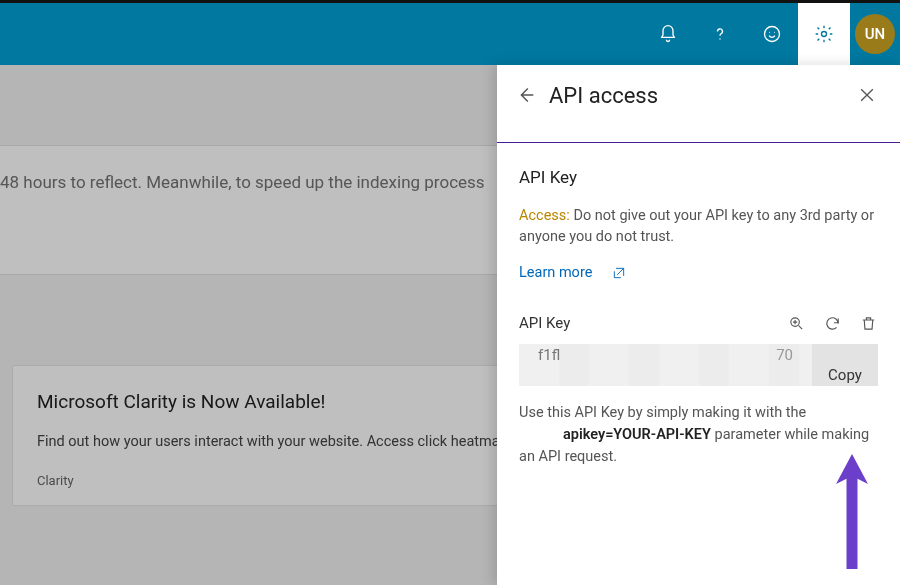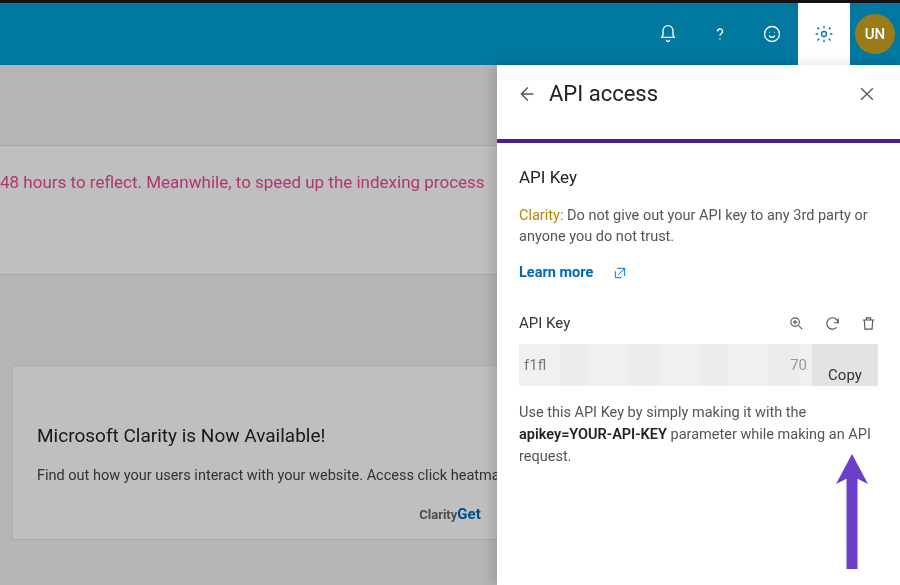--- a/index.html
+++ b/index.html
@@ -36,74 +36,74 @@
     position:absolute; left:0; top:65px; right:0; bottom:0;
     background:rgba(0,0,0,0.25); pointer-events:none;
   }
   .bg-page {
     position:absolute; left:0; top:65px; right:0; bottom:0;
     background:#f2f2f2;
   }
   .bg-banner {
     position:absolute; top:80px; left:0; right:0; height:130px;
     background:#fff; border-top:1px solid #e1e1e1; border-bottom:1px solid #e1e1e1;
-    padding:26px 10px 0 0; font-size:17px; color:#ec4899;
+    padding:26px 10px 0 0; font-size:17px; color:#737373;
     display:flex; align-items:flex-start;
   }
   .bg-card {
     position:absolute; left:12px; top:300px; right:12px;
     background:#fff; border:1px solid #e5e5e5; border-radius:2px;
     padding:24px 24px 16px 24px;
   }
-  .bg-card h3 { font-size:19px; font-weight:400; color:#222; margin-bottom:18px;margin-top:34px; }
+  .bg-card h3 { font-size:19px; font-weight:400; color:#222; margin-bottom:18px; }
   .bg-card p { font-size:14.5px; color:#444; line-height:1.55; text-align:justify; margin-bottom:18px; }
-  .bg-card .foot { display:flex; justify-content:center; align-items:center; font-size:13px;font-weight:bold; }
+  .bg-card .foot { display:flex; justify-content:space-between; align-items:center; font-size:13px; }
   .bg-card .brand { color:#666; }
   .bg-card .cta   { color:#0067b8; font-size:15px; }
 
   
   .panel {
     position:absolute; right:0; top:65px; bottom:0; width:403px;
     background:#fff; box-shadow:-4px 0 12px rgba(0,0,0,.15);
     display:flex; flex-direction:column;
   }
   .panel-header {
-    height:78px; border-bottom:4px solid #4c1d95;
+    height:78px; border-bottom:1px solid #4c1d95;
     display:flex; align-items:center; padding:0 18px 17px 14px;
   }
   .panel-header .back { width:30px; display:flex; justify-content:center; color:#555; }
   .panel-header h2 { font-size:22px; font-weight:400; color:#222; flex:1; padding-left:8px; }
   .panel-header .close { width:30px; display:flex; justify-content:center; color:#555; }
 
   .panel-body { padding:22px 22px 0 22px; font-size:14.5px; color:#333; line-height:1.5; overflow:hidden; }
   .panel-body h4 { font-size:17px; font-weight:400; color:#222; margin-bottom:14px; }
   .panel-body p { margin-bottom:14px; color:#555; }
   .warn-label { color:#b98600; }
-  .learn { color:#0067b8; display:inline-flex; align-items:center; gap:20px; margin-bottom:28px;font-weight:bold; }
+  .learn { color:#0067b8; display:inline-flex; align-items:center; gap:20px; margin-bottom:28px; }
 
   .keyrow { display:flex; align-items:center; justify-content:space-between; margin-bottom:10px; }
   .keyrow .lbl { font-size:15px; color:#333; }
   .keyrow .actions { display:flex; gap:16px; }
   .keyrow .actions span { display:inline-flex; align-items:center; justify-content:center; width:20px; height:20px; }
 
   .keybox { display:flex; height:42px; margin-bottom:16px; }
   .keyval {
     flex:1; background:#f0f0f0; color:#888; font-size:15px;
-    display:flex; align-items:center; padding:0 5px;
+    display:flex; padding:0 19px;
     background-image: repeating-linear-gradient(90deg, #f0f0f0 0, #f0f0f0 40px, #ececec 40px, #ececec 70px);
     gap: 22px;
   }
   .keyval .start { color:#777; margin-right:auto; }
   .keyval .end   { color:#999; }
   .copybtn {
     width:66px; background:#e3e3e3; color:#333; font-size:15px;
     display:flex; align-items:flex-end; justify-content:center;
   }
   .usage { font-size:14.5px; color:#555; }
-  .usage b { color:#222; font-weight:600; }
+  .usage b { color:#222; font-weight:600;margin-left:44px; }
 
   
   .arrow {
     position:absolute; right:28px; bottom:16px; width:40px; height:115px;
     pointer-events:none;
   }
 
   svg.icon { width:20px; height:20px; fill:none; stroke-width:1.6; }
   svg.icon-s { width:17px; height:17px; fill:none; stroke:#555; stroke-width:1.6; }
 </style>
@@ -170,21 +170,21 @@
     <span class="close">
       <svg class="icon-s" viewBox="0 0 24 24" style="width:20px;height:20px">
           <path d="M5 5l14 14M19 5L5 19"></path>
         </svg>
     </span>
   </div>
 
   <div class="panel-body">
     <h4>API Key</h4>
     <p>
-      <span class="warn-label">Clarity:</span>
+      <span class="warn-label">Access:</span>
       <span>Do not give out your API key to any 3rd party or anyone you do not trust.</span>
     </p>
     <a class="learn">
       <span>Learn more</span>
       <svg class="icon-s" viewBox="0 0 24 24" style="width:14px;height:14px;stroke:#0067b8">
           <path d="M7 4h13v13"></path>
           <path d="M20 4L9 15"></path>
           <path d="M4 9v11h11"></path>
         </svg>
     </a>

